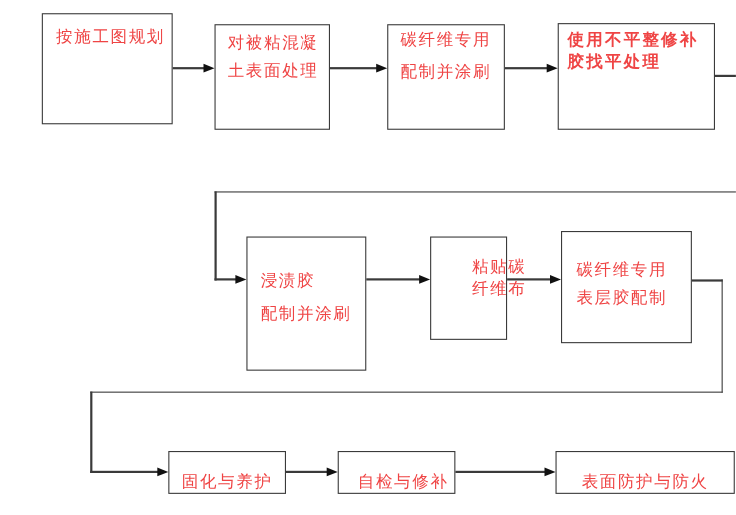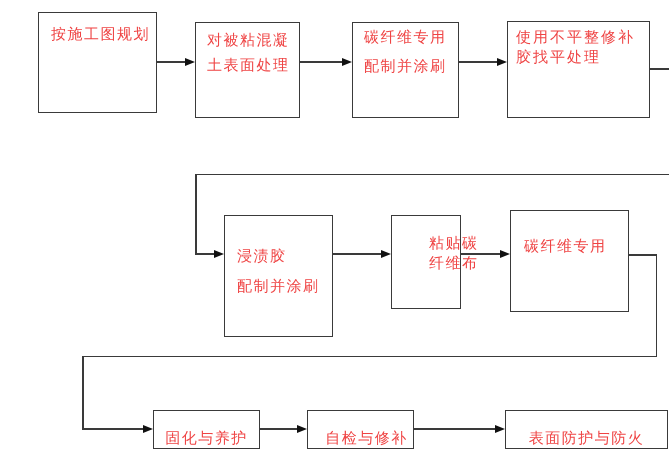--- a/index.html
+++ b/index.html
@@ -23,21 +23,21 @@
     box-sizing: border-box;
     background: #ffffff;
     font-size: 15px;
     letter-spacing: 1.5px;
   }
   .ln { display: block; white-space: nowrap; }
   
   .b1  { left: 13px;  top: 12px;  width: 119px; height: 101px; }
   .b2  { left: 170px; top: 22px;  width: 105px; height: 96px;  }
   .b3  { left: 327px; top: 22px;  width: 107px; height: 96px;  }
-  .b4  { left: 482px; top: 21px;  width: 143px; height: 97px;  }
+  .b4  { left: 482px; top: 21px;  width: 143px; height: 97px; font-weight: bold;  }
   .b5  { left: 199px; top: 215px; width: 109px; height: 122px;  }
   .b6  { left: 366px; top: 215px; width: 70px;  height: 94px; padding-left: 25px;  }
   .b7  { left: 485px; top: 210px; width: 119px; height: 102px; }
   .b8  { left: 128px; top: 410px; width: 107px; height: 39px;  }
   .b9  { left: 282px; top: 410px; width: 107px; height: 39px; padding-left: 12px;  }
   .b10 { left: 480px; top: 410px; width: 163px; height: 39px;  }
   
   .b1 .txt { padding: 13px 6px 0 12px; line-height: 16px; }
   .b2 .txt { padding: 4px 6px 0 11px;  line-height: 25px; }
   .b3 .txt { padding: 4px 6px 0 11px;  line-height: 20px; }
@@ -108,20 +108,21 @@
   <div class="box b6">
     <div class="txt">
       <span class="ln">粘贴碳</span>
       <span class="ln">纤维布</span>
     </div>
   </div>
 
   <div class="box b7">
     <div class="txt">
       <span class="ln">碳纤维专用</span>
+      <span class="ln gap">表层胶配制</span>
     </div>
   </div>
 
   <div class="box b8">
     <span class="ln">固化与养护</span>
   </div>
 
   <div class="box b9">
     <span class="ln">自检与修补</span>
   </div>

